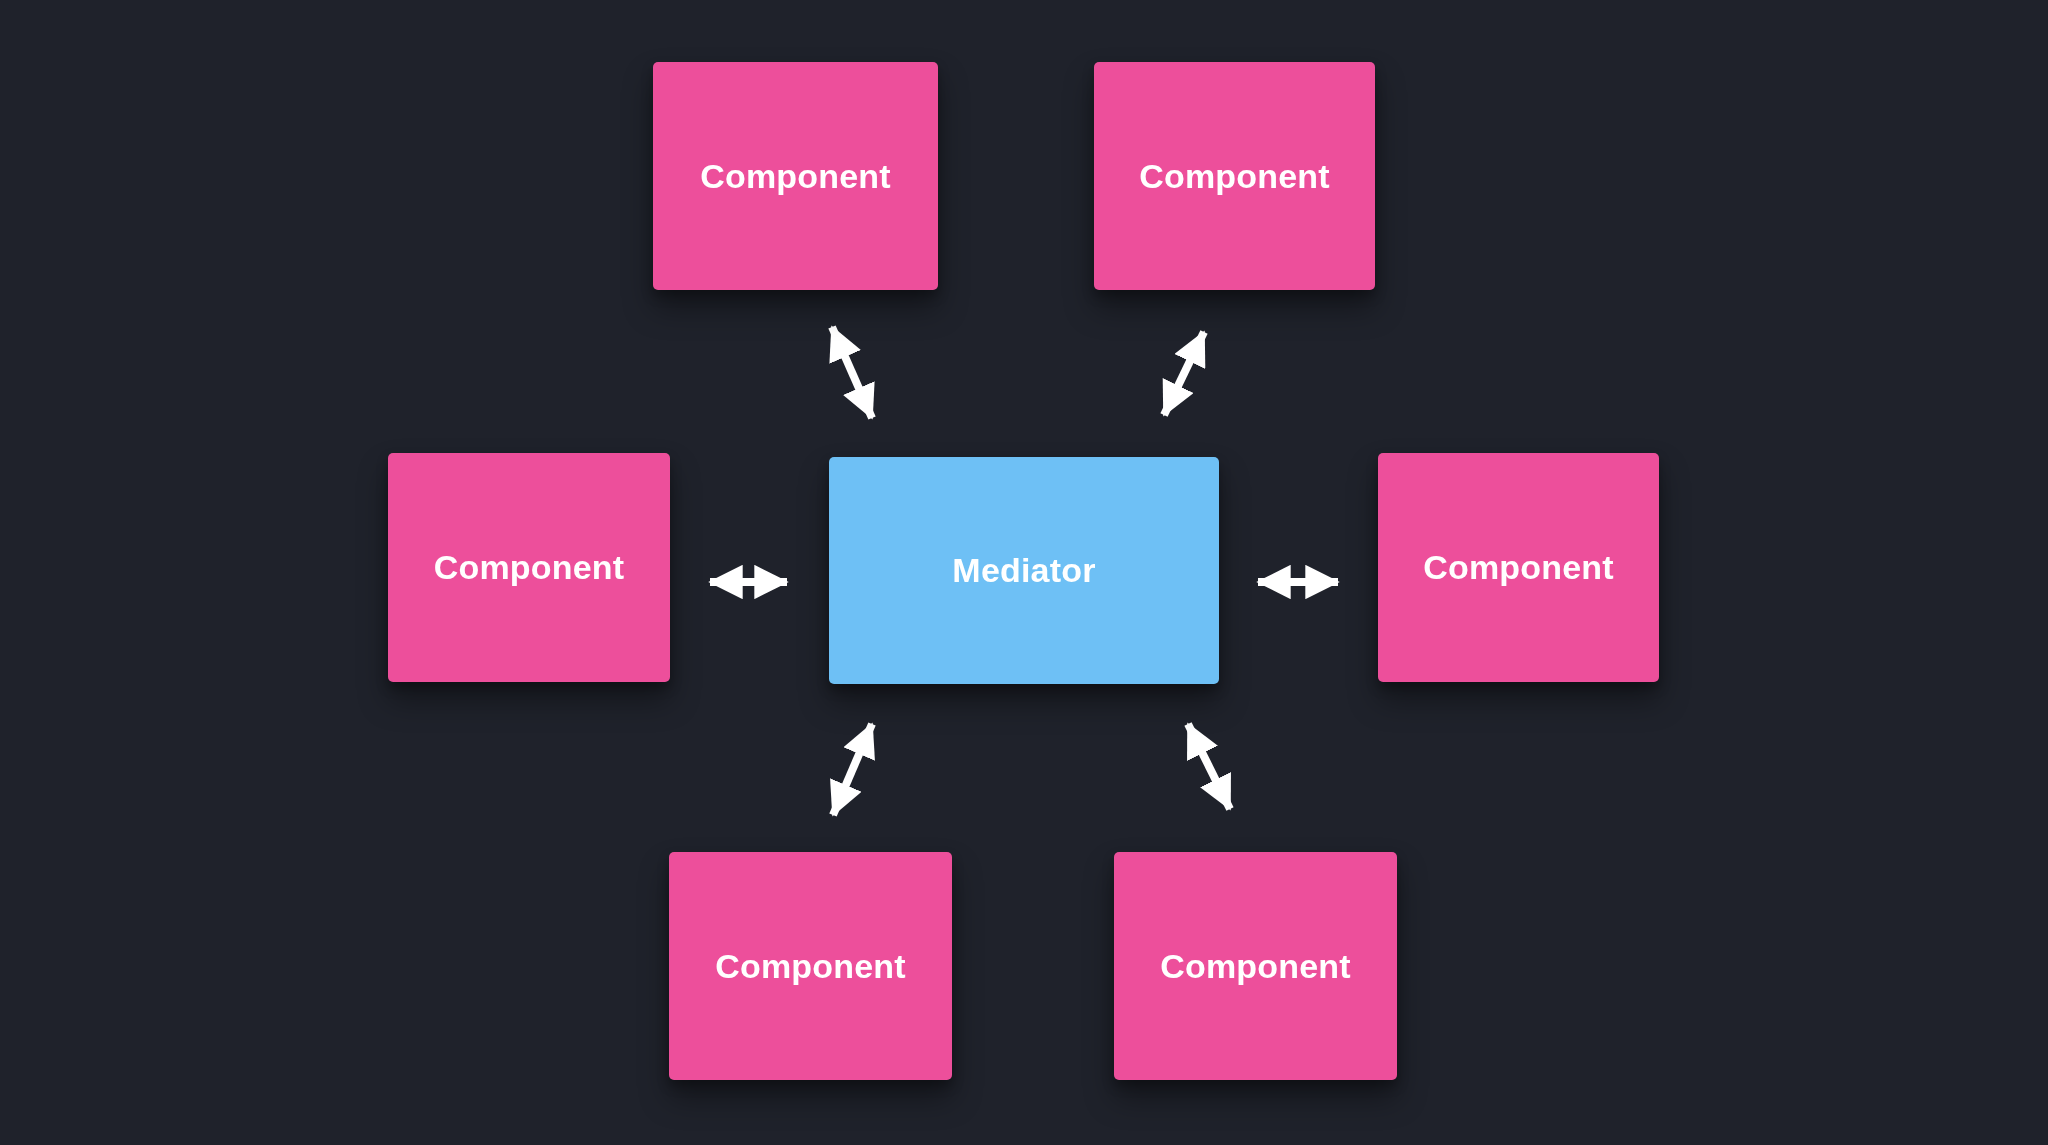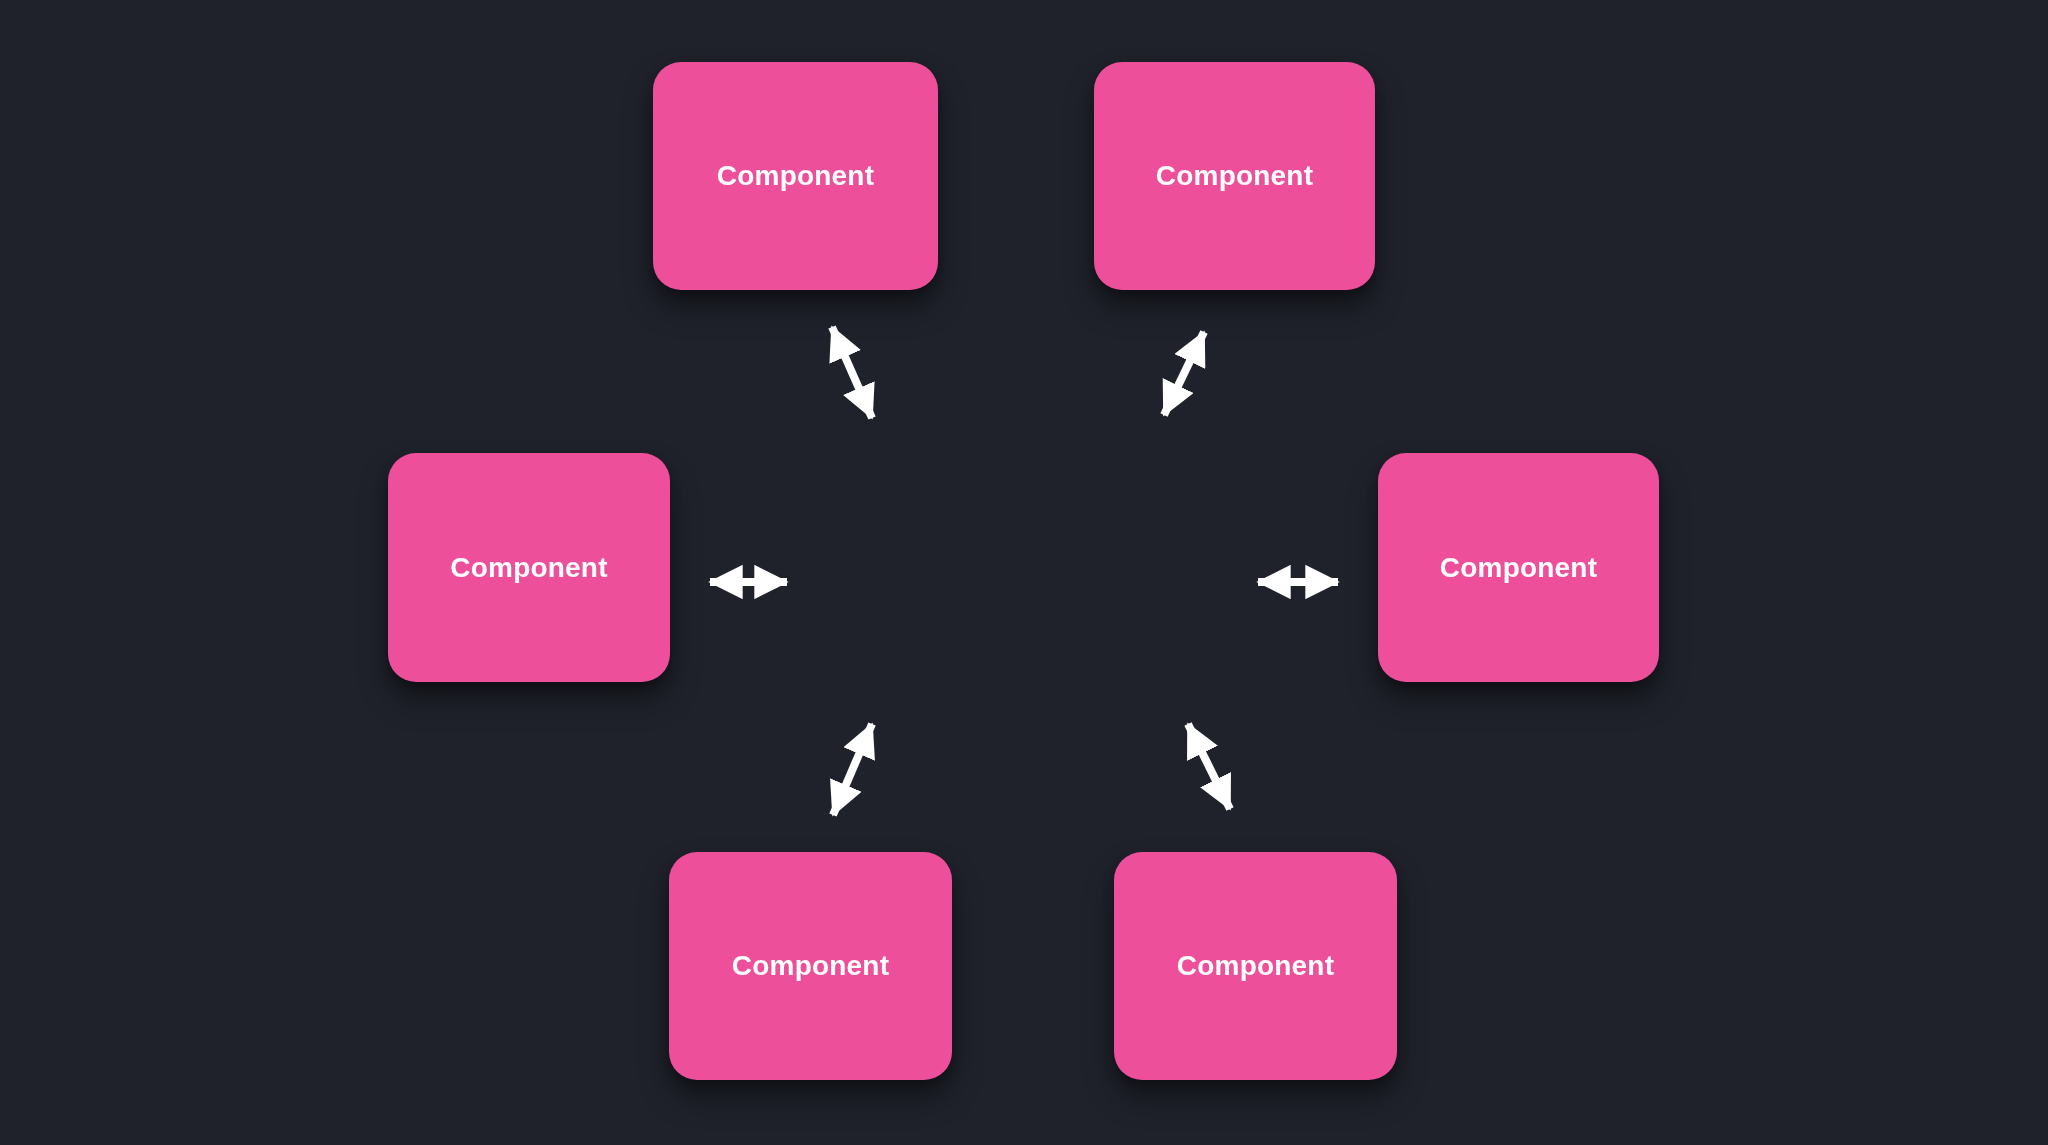--- a/index.html
+++ b/index.html
@@ -27,24 +27,24 @@
     left: 0; top: 0;
     width: 2048px;
     height: 1145px;
     pointer-events: none;
   }
   .node {
     position: absolute;
     display: flex;
     align-items: center;
     justify-content: center;
-    border-radius: 28px;
+    border-radius: 5px;
     box-shadow: 0 18px 30px rgba(0,0,0,0.38), 0 6px 12px rgba(0,0,0,0.28);
     font-weight: 700;
-    font-size: 28px;
+    font-size: 34px;
     letter-spacing: 0.2px;
     color: var(--color-label);
   }
   .node--component { background: var(--color-component); }
   .node--mediator  { background: var(--color-mediator); }
 
   #node-component-top-left     { left: 653px;  top: 62px;  width: 285px; height: 228px; }
   #node-component-top-right    { left: 1094px; top: 62px;  width: 281px; height: 228px; }
   #node-component-left         { left: 388px;  top: 453px; width: 282px; height: 229px; }
   #node-component-right        { left: 1378px; top: 453px; width: 281px; height: 229px; }
@@ -83,20 +83,23 @@
   </div>
 
   <div class="node node--component" id="node-component-top-right">
     <span>Component</span>
   </div>
 
   <div class="node node--component" id="node-component-left">
     <span>Component</span>
   </div>
 
+  <div class="node node--mediator" id="node-mediator">
+    <span>Mediator</span>
+  </div>
 
   <div class="node node--component" id="node-component-right">
     <span>Component</span>
   </div>
 
   <div class="node node--component" id="node-component-bottom-left">
     <span>Component</span>
   </div>
 
   <div class="node node--component" id="node-component-bottom-right">

